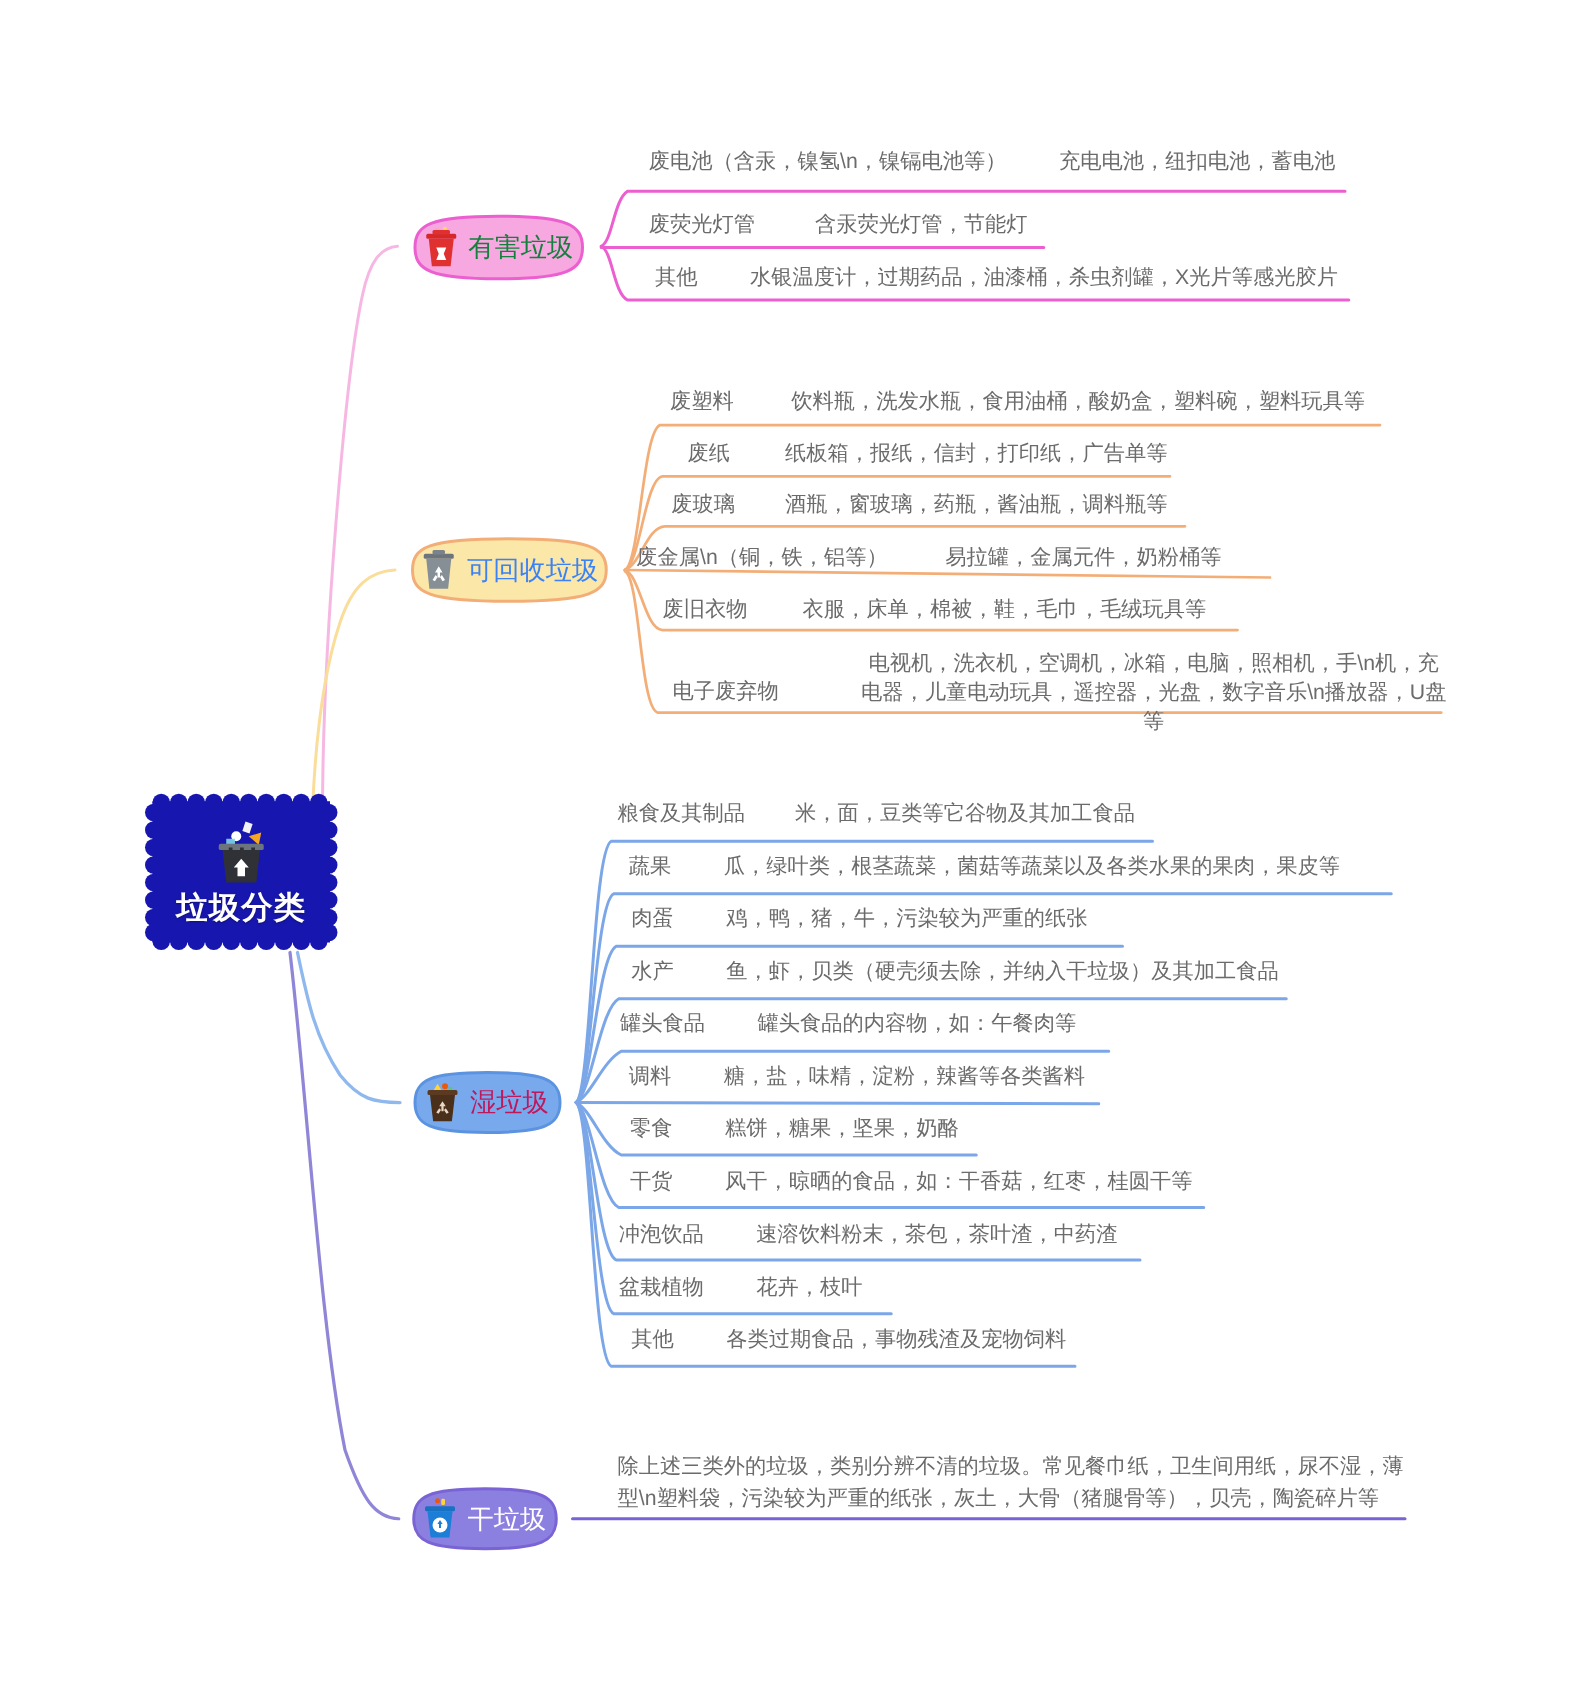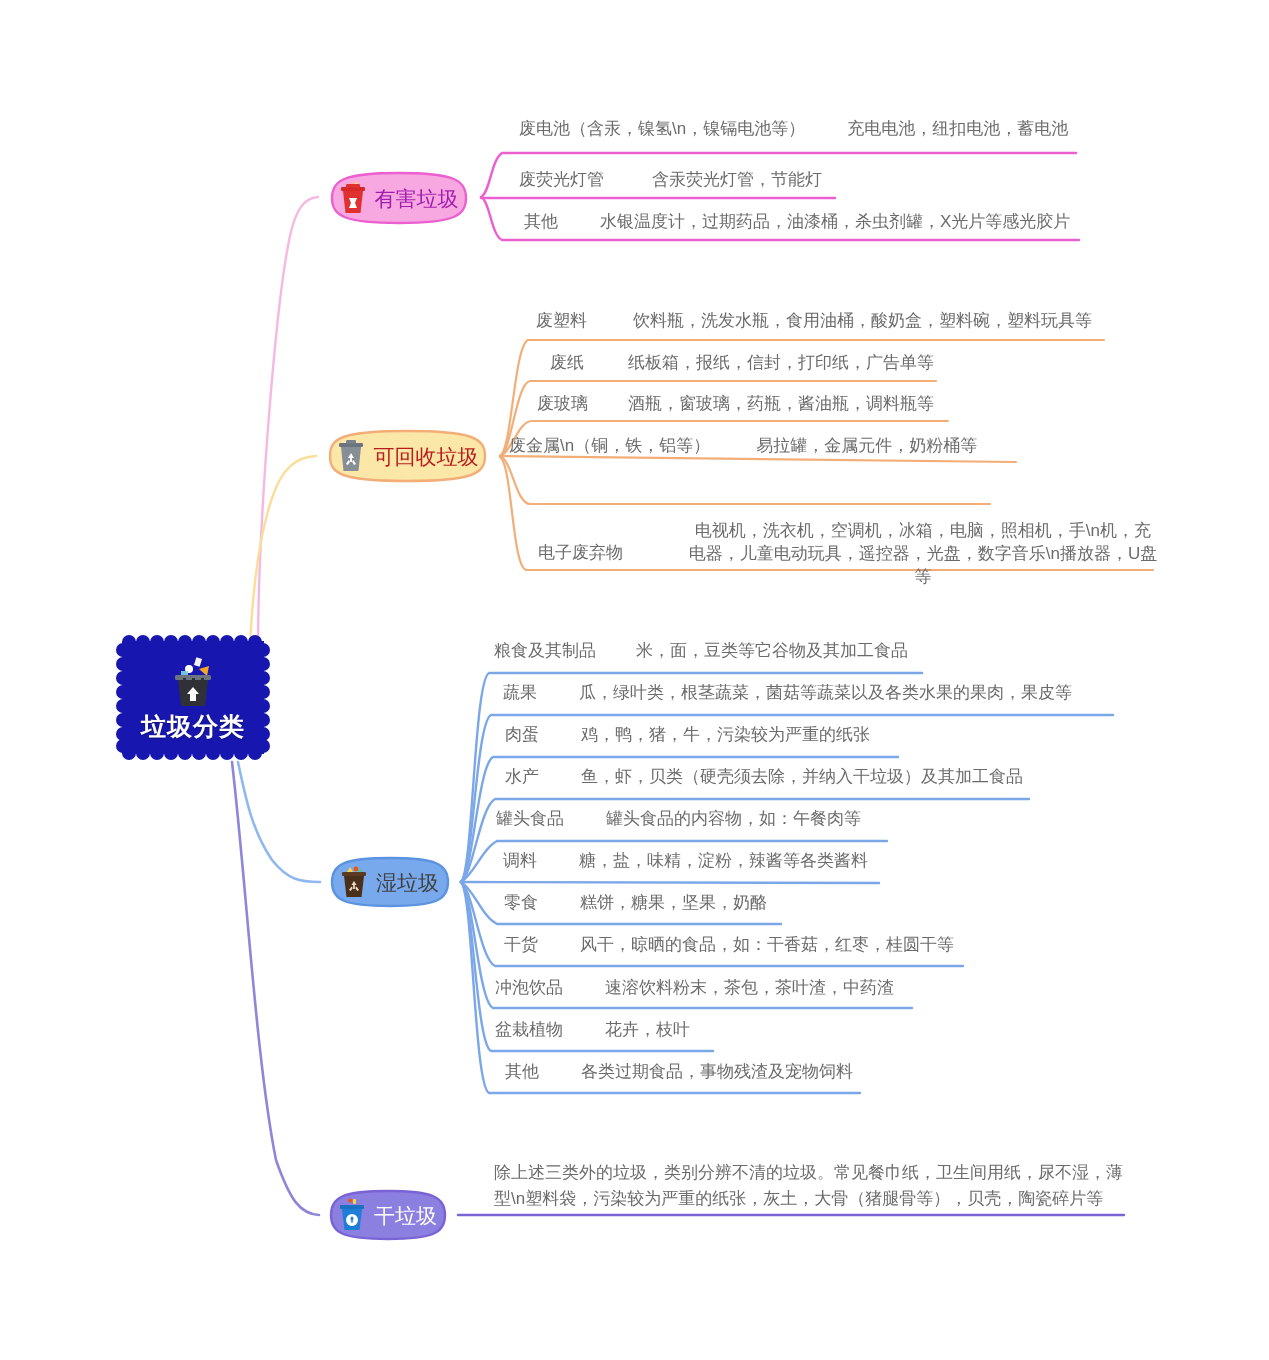--- a/index.html
+++ b/index.html
@@ -86,23 +86,23 @@
     font-size: 21px;
     line-height: 1;
     white-space: nowrap;
   }
 
   #node-hazard { left: 318px; top: 170px;  width: 162px; height: 56px; }
   #node-recycle{ left: 316px; top: 428px;  width: 183px; height: 56px; }
   #node-wet    { left: 320px; top: 855px;  width: 140px; height: 54px; }
   #node-dry    { left: 319px; top: 1188px; width: 138px; height: 54px; text-align: right; }
 
-  #node-hazard .branch-label { color: #a21caf; }
-  #node-recycle .branch-label{ color: #b91c1c; }
-  #node-wet .branch-label    { color: #404040; }
+  #node-hazard .branch-label { color: #15803d; }
+  #node-recycle .branch-label{ color: #3b82f6; }
+  #node-wet .branch-label    { color: #be185d; }
   #node-dry .branch-label    { color: #ffffff; }
 
   
   .leaf {
     position: absolute;
     display: flex;
     align-items: center;
     box-sizing: border-box;
     padding-bottom: 4px;
     white-space: nowrap;
@@ -340,20 +340,25 @@
   <div class="leaf" style="left:537px; top:393px;">
     <span class="k">废玻璃</span>
     <span class="gap" style="width:40px"></span>
     <span class="v">酒瓶，窗玻璃，药瓶，酱油瓶，调料瓶等</span>
   </div>
   <div class="leaf" style="left:509px; top:435px;">
     <span class="k">废金属\n（铜，铁，铝等）</span>
     <span class="gap" style="width:46px"></span>
     <span class="v">易拉罐，金属元件，奶粉桶等</span>
   </div>
+  <div class="leaf" style="left:530px; top:477px;">
+    <span class="k">废旧衣物</span>
+    <span class="gap" style="width:44px"></span>
+    <span class="v">衣服，床单，棉被，鞋，毛巾，毛绒玩具等</span>
+  </div>
   <div class="leaf leaf-2line" style="left:538px; top:520px; width:620px;">
     <span class="k" style="margin-top:22px">电子废弃物</span>
     <span class="gap" style="width:30px"></span>
     <span class="v" style="width:488px; text-align:center;margin-left:36px;">电视机，洗衣机，空调机，冰箱，电脑，照相机，手\n机，充电器，儿童电动玩具，遥控器，光盘，数字音乐\n播放器，U盘等</span>
   </div>
 
   <div class="leaf" style="left:494px; top:640px;">
     <span class="k">粮食及其制品</span>
     <span class="gap" style="width:40px"></span>
     <span class="v">米，面，豆类等它谷物及其加工食品</span>

